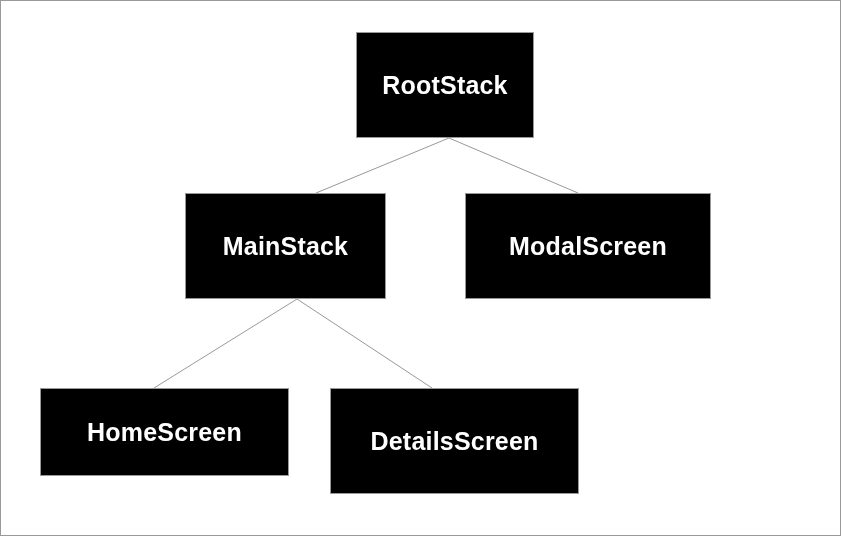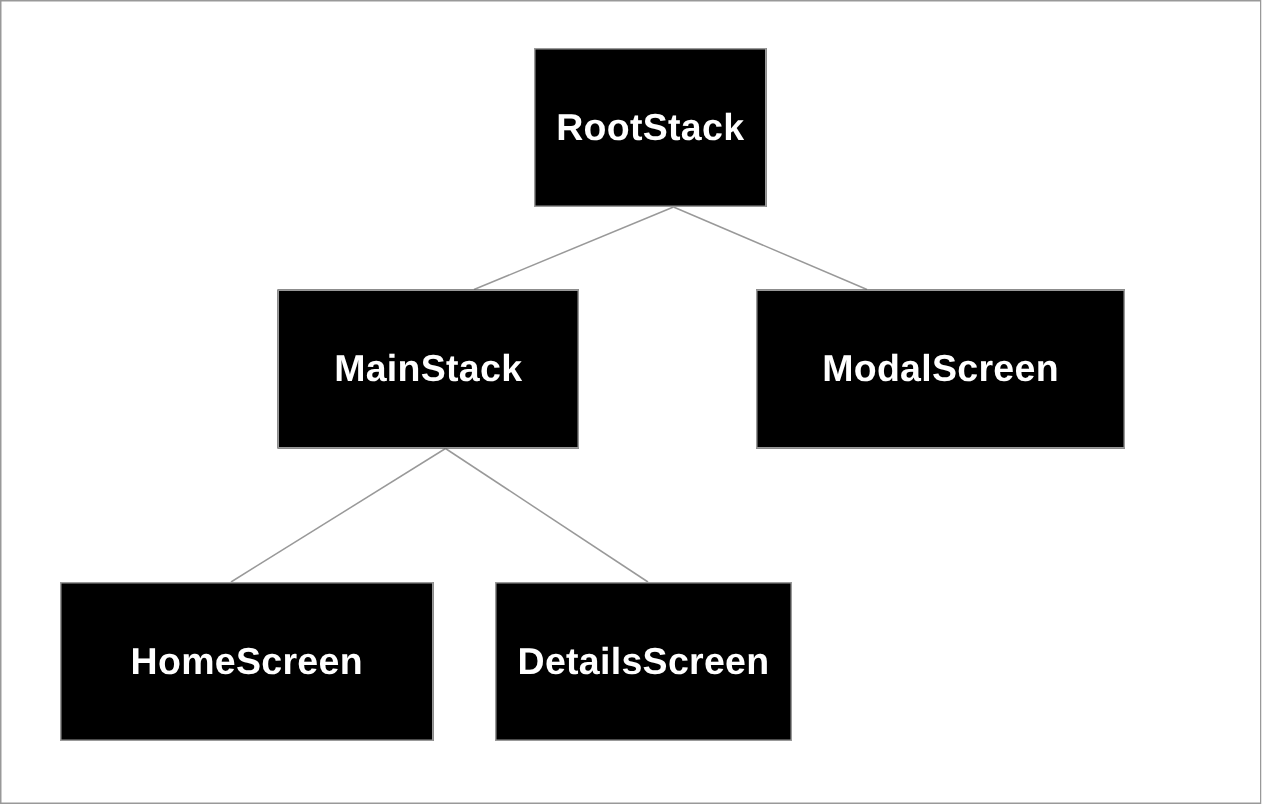--- a/index.html
+++ b/index.html
@@ -32,25 +32,25 @@
     border: 1px solid #999999;
     box-sizing: border-box;
     color: #ffffff;
     font-weight: bold;
     font-size: 25px;
     display: flex;
     align-items: center;
     justify-content: center;
     letter-spacing: 0.2px;
   }
-  .node-rootstack     { left: 355px; top: 31px;  width: 155px; height: 106px; }
+  .node-rootstack     { left: 355px; top: 31px;  width: 178px; height: 106px; }
   .node-mainstack     { left: 184px; top: 192px; width: 201px; height: 106px; }
-  .node-modalscreen   { left: 503px; top: 192px; width: 246px; height: 106px; }
-  .node-homescreen    { left: 39px;  top: 387px; width: 249px; height: 106px; }
-  .node-detailsscreen { left: 329px; top: 387px; width: 198px; height: 106px; }
+  .node-modalscreen   { left: 464px; top: 192px; width: 246px; height: 106px; }
+  .node-homescreen    { left: 39px;  top: 387px; width: 249px; height: 88px; }
+  .node-detailsscreen { left: 329px; top: 387px; width: 249px; height: 106px; }
   .edge {
     stroke: #999999;
     stroke-width: 1;
     fill: none;
   }
 </style>
 </head>
 <body>
 
 <div class="canvas">

